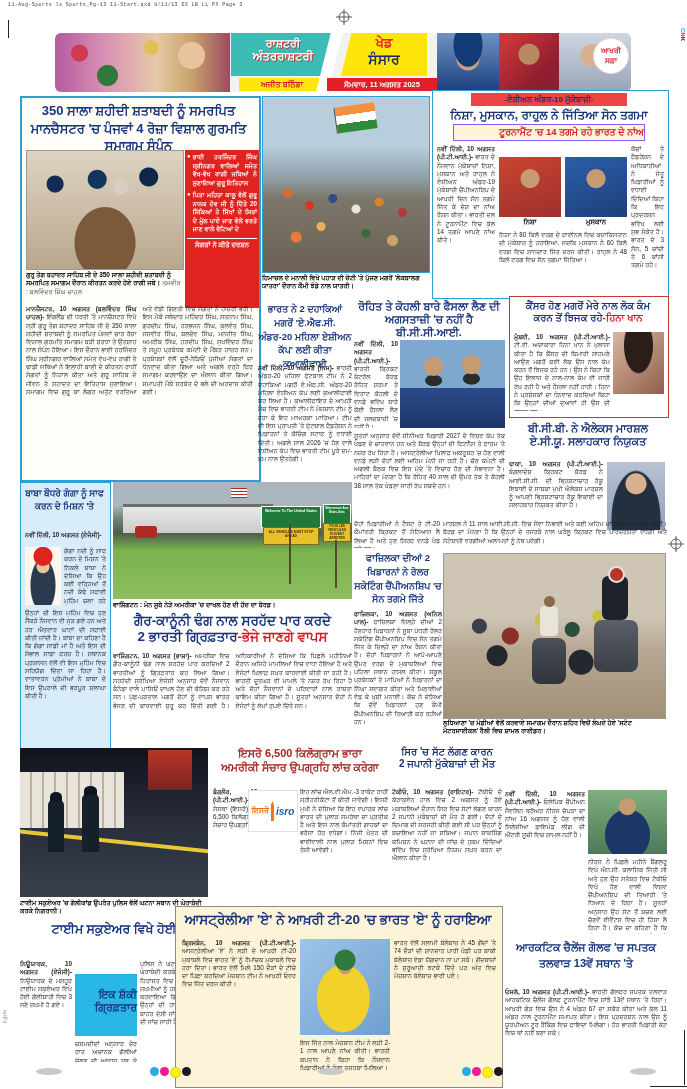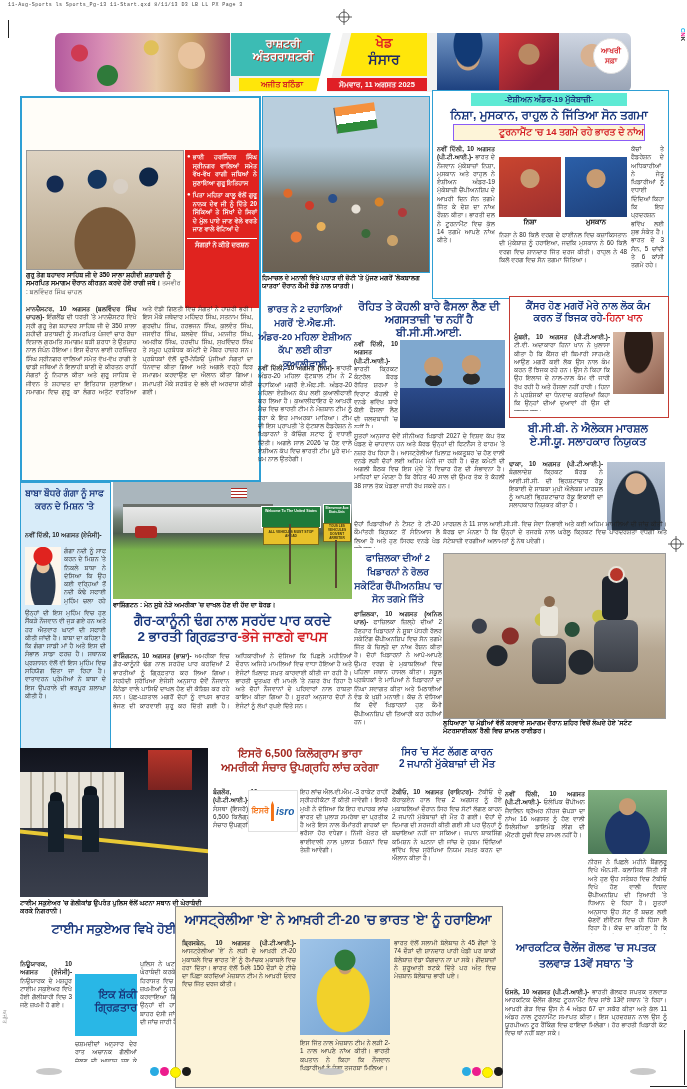--- a/index.html
+++ b/index.html
@@ -7,21 +7,21 @@
         font-family:"Liberation Sans","DejaVu Sans",sans-serif;overflow:hidden;}
   .abs{position:absolute;}
   .bt{font-size:6.3px;line-height:1.32;text-align:justify;color:#222;overflow:hidden;}
   .bt .dl{font-weight:700;}
   .cap{font-size:6.5px;line-height:1.3;font-weight:700;color:#000;overflow:hidden;}
   .hn{color:#17357b;font-weight:700;text-align:center;line-height:1.2;}
   .red{color:#d31d23;}
   .c2{column-count:2;column-gap:6px;}
   .photo{position:absolute;overflow:hidden;}
   .slug{font-family:"Liberation Mono","DejaVu Sans Mono",monospace;font-size:5px;color:#444;letter-spacing:.4px;}
-  .kicker{background:#5eead4;color:#17357b;font-weight:700;text-align:center;}
+  .kicker{background:#ef4444;color:#17357b;font-weight:700;text-align:center;}
   .bullet{display:flex;gap:2px;margin-bottom:4px;}
   .bullet .bdot{color:#fff;font-size:6px;line-height:1.3;}
   .bullet .btxt{font-size:6.3px;line-height:1.35;font-weight:700;color:#fff;text-align:justify;}
   .vtxt{writing-mode:vertical-rl;}
   .oval{position:absolute;width:26px;height:7px;background:#c9c9c9;border-radius:50%;}
   .dots{position:absolute;display:flex;}
   .dots i{width:9px;height:9px;border-radius:50%;margin-right:1px;display:block;}
 </style>
 </head>
 <body>
@@ -61,38 +61,39 @@
     <div class="abs" style="left:176px;top:0;width:104px;height:43px;background:#3cbcb4;clip-path:polygon(0 0,100% 0,87% 100%,0 100%);text-align:center;color:#fff;font-weight:700;">
       <div style="font-size:11px;margin-top:4px;text-shadow:1px 1px 0 #c0392b;">ਰਾਸ਼ਟਰੀ</div>
       <div style="font-size:11.5px;text-shadow:1px 1px 0 #c0392b;">ਅੰਤਰਰਾਸ਼ਟਰੀ</div>
     </div>
     <div class="abs" style="left:184px;top:45px;width:86px;height:13px;background:#ffe60a;text-align:center;font-size:8px;font-weight:700;color:#d31d23;line-height:13px;">ਅਜੀਤ ਬਠਿੰਡਾ</div>
     <div class="abs" style="left:268px;top:-4px;width:12px;height:70px;background:#fff;transform:skewX(-14deg);"></div>
     <div class="abs" style="left:286px;top:0;width:86px;height:43px;background:#ffe60a;clip-path:polygon(12% 0,100% 0,100% 100%,0 100%);text-align:center;font-weight:700;">
       <div style="font-size:13px;color:#e01f26;margin-top:2px;">ਖੇਡ</div>
       <div style="font-size:14px;color:#1f2a66;">ਸੰਸਾਰ</div>
     </div>
-    <div class="abs" style="left:272px;top:45px;width:100px;height:13px;background:#e01f26;text-align:center;font-size:7.5px;font-weight:700;color:#fff;line-height:13px;">ਸੋਮਵਾਰ, 11 ਅਗਸਤ 2025</div>
+    <div class="abs" style="left:272px;top:45px;width:110px;height:13px;background:#e01f26;text-align:center;font-size:7.5px;font-weight:700;color:#fff;line-height:13px;">ਸੋਮਵਾਰ, 11 ਅਗਸਤ 2025</div>
     <div class="photo" style="left:382px;top:0;width:62px;height:59px;background:
       radial-gradient(ellipse at 50% 20%, #123a75 0 14px, transparent 15px),
       radial-gradient(circle at 50% 44%, #caa27e 0 11px, transparent 12px),
       linear-gradient(#6f93c2,#1b3f7e);"></div>
     <div class="photo" style="left:444px;top:0;width:60px;height:59px;background:
       radial-gradient(circle at 50% 36%, #b98963 0 10px, transparent 11px),
       linear-gradient(135deg,#d33b3b,#8e1f2f 72%);"></div>
     <div class="photo" style="left:504px;top:0;width:72px;height:59px;background:
       radial-gradient(circle at 46% 38%, #d8b190 0 11px, transparent 12px),
       linear-gradient(#cfd6e2,#98a3b5);"></div>
     <div class="abs" style="left:538px;top:5px;width:34px;height:34px;border-radius:50%;background:#fff;border:1px solid #ddd;text-align:center;font-size:7.5px;font-weight:700;color:#d31d23;">
       <div style="margin-top:7px;">ਆਖਰੀ</div>
       <div>ਸਫ਼ਾ</div>
     </div>
   </div>
 
   <div class="abs" style="left:20px;top:96px;width:237px;height:382px;border:2px solid #2e9fd4;background:#fffdf8;">
+    <div class="abs hn" style="left:3px;top:4px;width:227px;font-size:13px;line-height:1.35;">350 ਸਾਲਾ ਸ਼ਹੀਦੀ ਸ਼ਤਾਬਦੀ ਨੂੰ ਸਮਰਪਿਤ ਮਾਨਚੈਸਟਰ 'ਚ ਪੰਜਵਾਂ 4 ਰੋਜ਼ਾ ਵਿਸ਼ਾਲ ਗੁਰਮਤਿ ਸਮਾਗਮ ਸੰਪੰਨ</div>
     <div class="photo" style="left:4px;top:52px;width:156px;height:118px;border:1px solid #999;background:
       radial-gradient(circle at 18% 28%, #142b52 0 8px, transparent 9px),
       radial-gradient(circle at 45% 24%, #14355e 0 9px, transparent 10px),
       radial-gradient(circle at 78% 22%, #0f2748 0 9px, transparent 10px),
       radial-gradient(circle at 60% 30%, #d8cfc4 0 7px, transparent 8px),
       radial-gradient(ellipse at 50% 78%, #7a5a3a 0 30px, transparent 31px),
       linear-gradient(#ded3c2,#b8a78d);"></div>
     <div class="abs" style="left:163px;top:52px;width:70px;height:152px;background:#e0231f;padding:3px 2px;">
       <div class="bullet">
           <span class="bdot">●</span>

